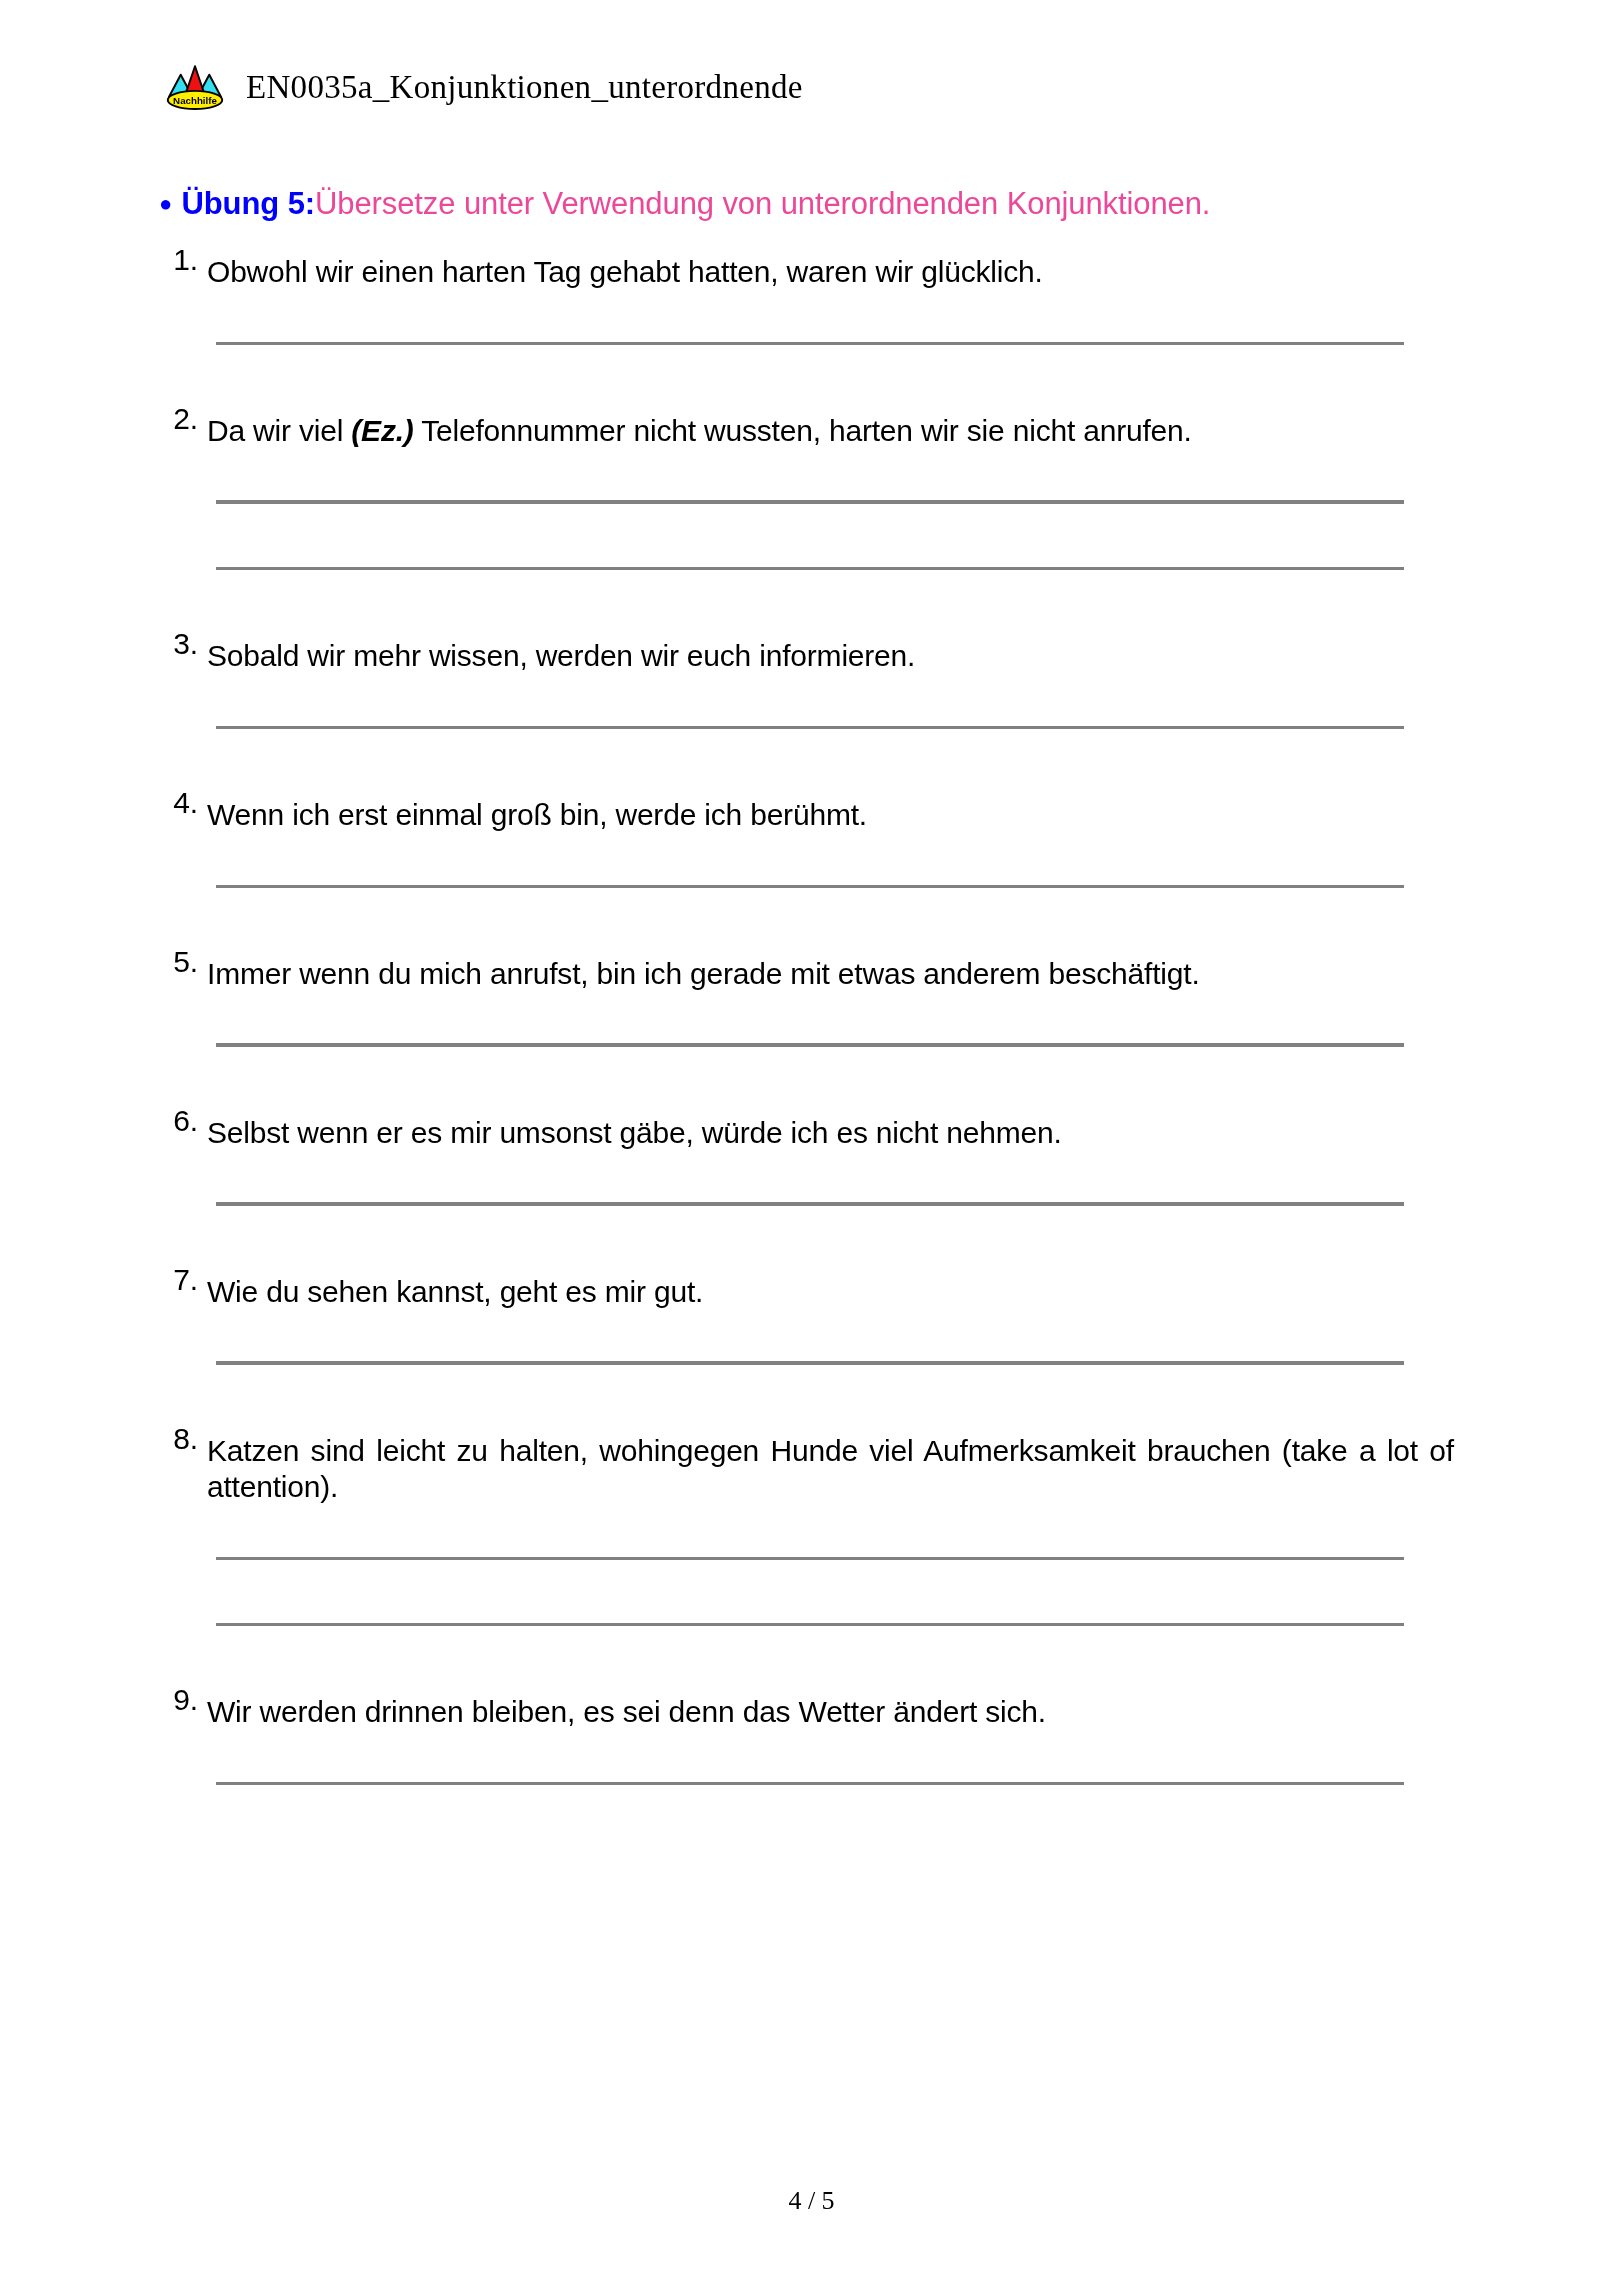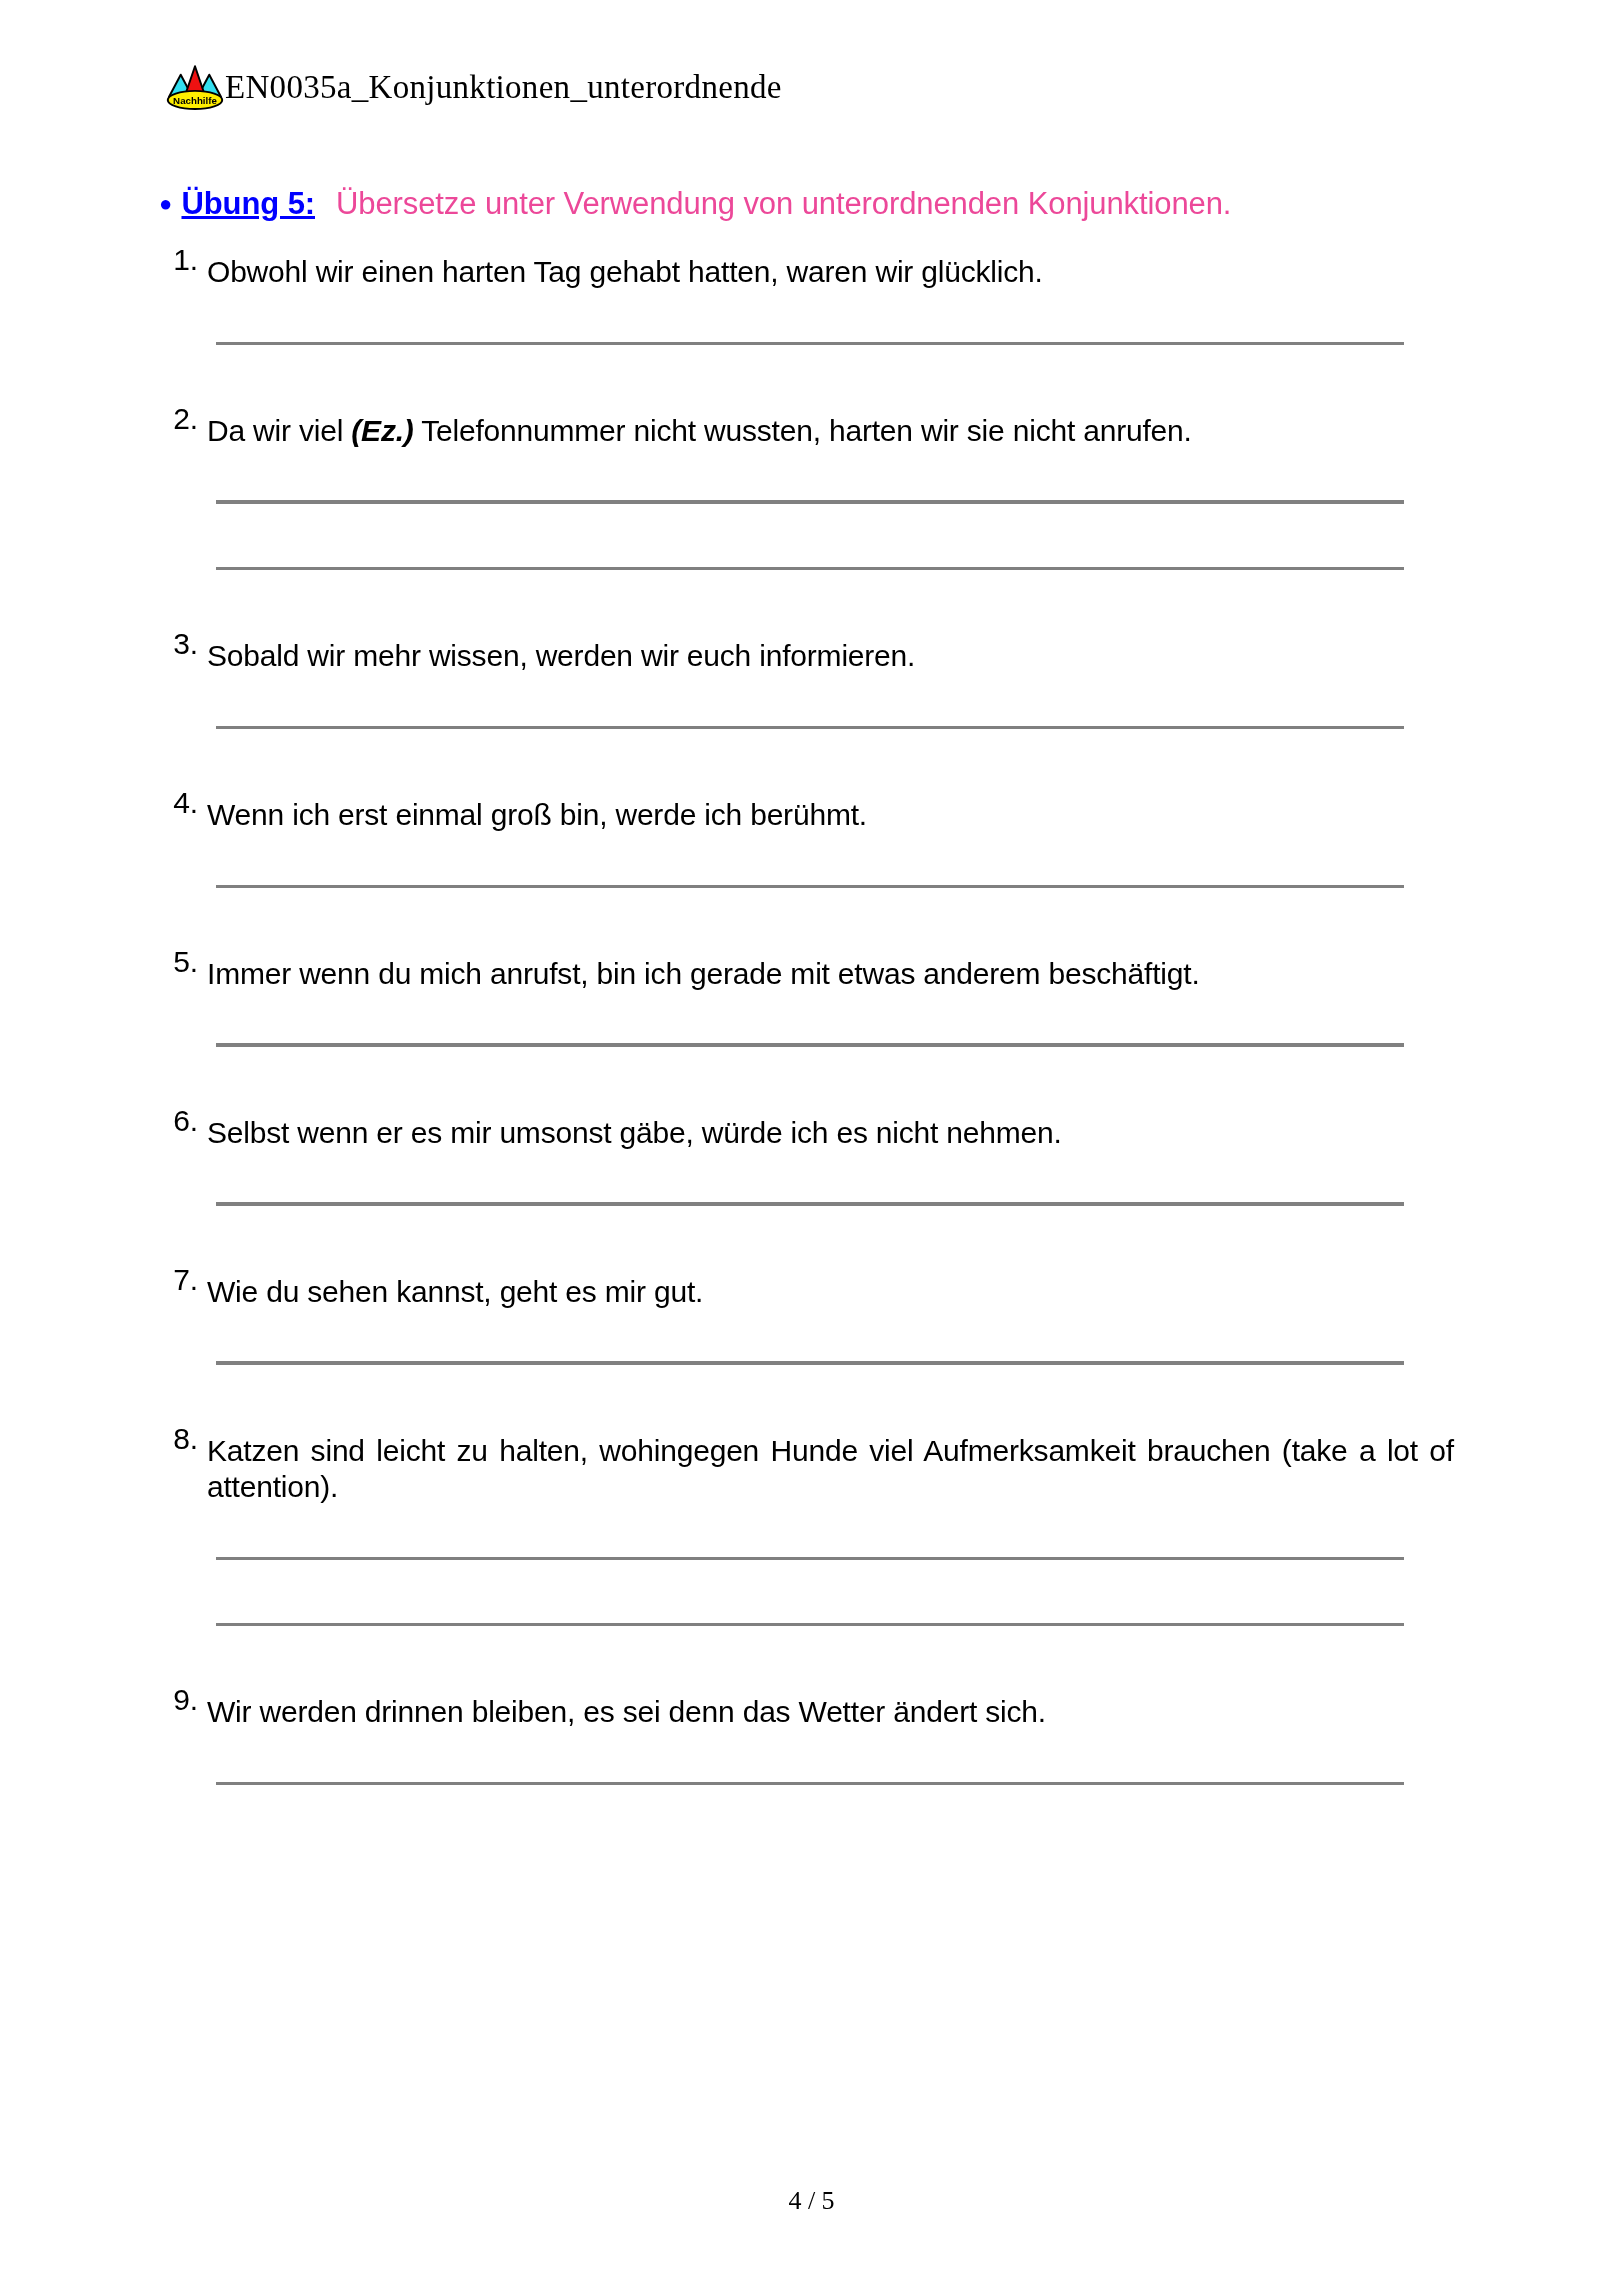--- a/index.html
+++ b/index.html
@@ -24,20 +24,21 @@
     padding: 0;
   }
 
   
   .header {
     position: absolute;
     left: 165px;
     top: 63px;
     display: flex;
     align-items: center;
+    gap: 21px;
   }
 
   .logo {
     width: 60px;
     height: 48px;
     position: relative;
     flex: 0 0 auto;
   }
   .logo svg { display: block; }
 
@@ -66,23 +67,22 @@
     color: #0000ff;
     font-size: 22px;
     line-height: 1;
     margin-right: 9.2px;
     position: relative;
     top: -2.6px;
   }
   .heading-label {
     color: #0000ff;
     font-weight: bold;
-    margin-right: 21px;
+    margin-right: 0;
     letter-spacing: -0.1px;
-    text-decoration: underline;
   }
   .heading-text {
     color: #ec4899;
     letter-spacing: -0.1px;
   }
 
   
   .items {
     position: absolute;
     left: 159px;

